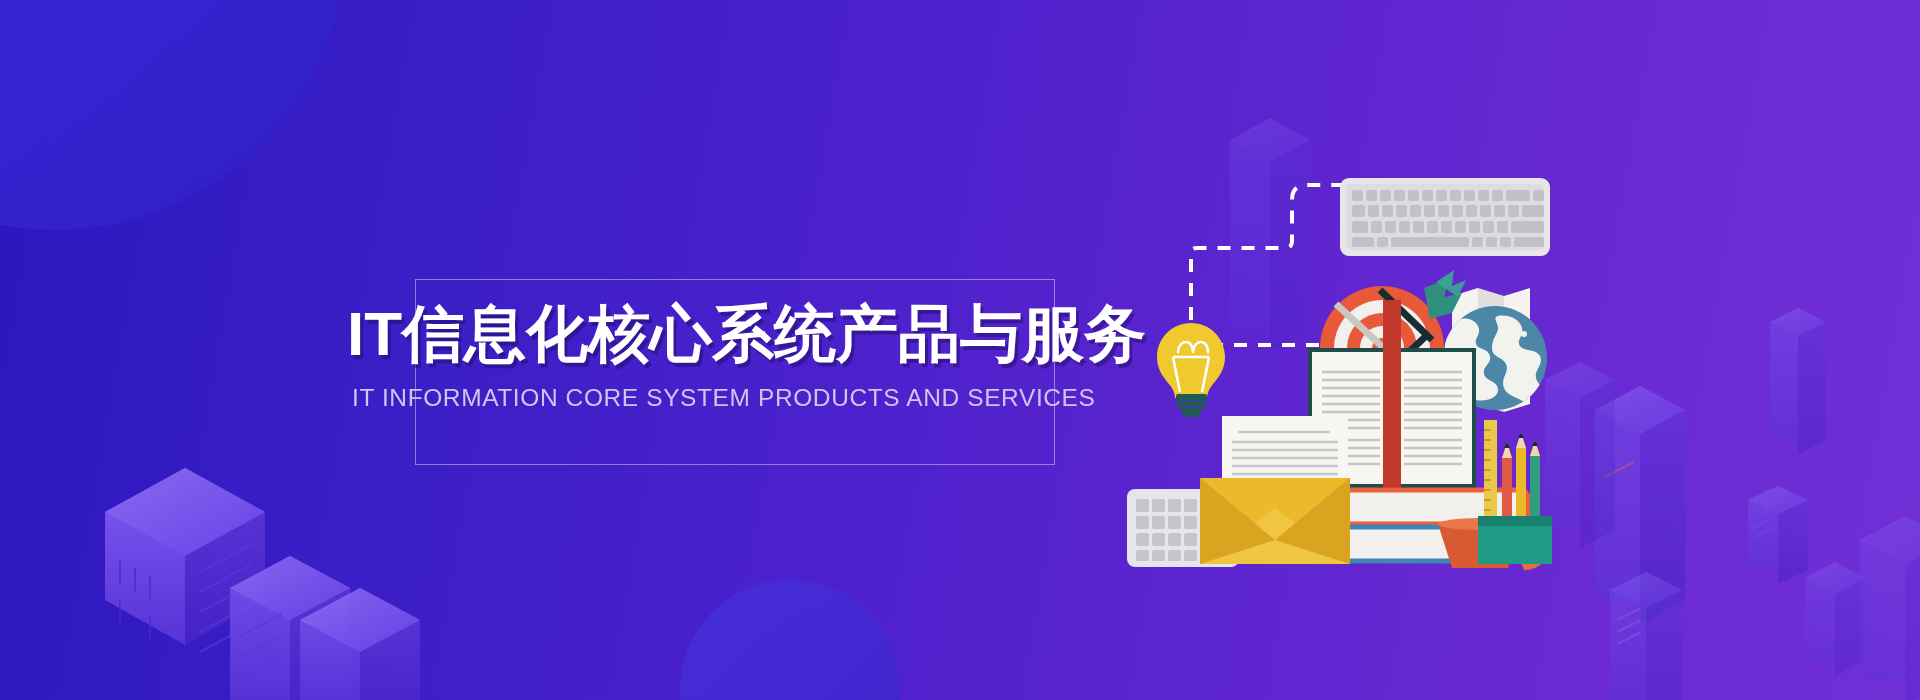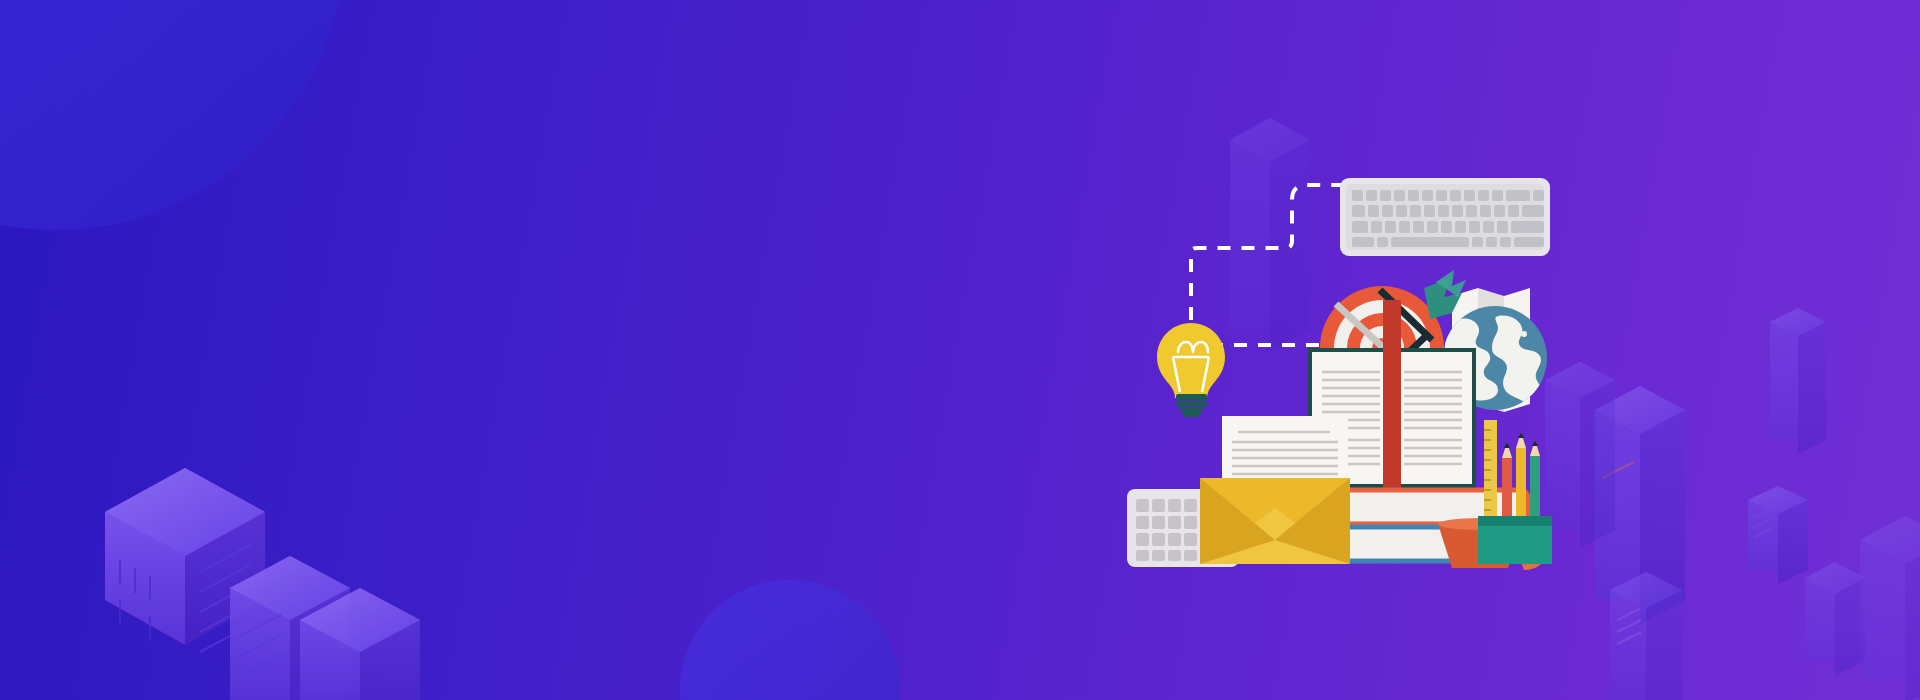--- a/index.html
+++ b/index.html
@@ -414,14 +414,19 @@
           <polygon points="1530,456 1535,440 1540,456" fill="#f0d9a8"></polygon>
           <polygon points="1532,446 1535,440 1538,446" fill="#1b2b34"></polygon>
         </g>
 
         <path d="M1478 516 h74 v48 h-74 z" fill="#1f9a85"></path>
         <path d="M1478 516 h74 v10 h-74 z" fill="#17806e"></path>
       </g>
     </svg>
   </div>
 
+  <div id="text-block">
+    <div id="text-frame"></div>
+    <div id="headline">IT信息化核心系统产品与服务</div>
+    <div id="subline">IT INFORMATION CORE SYSTEM PRODUCTS AND SERVICES</div>
+  </div>
 
 </div>
 
 </body></html>

